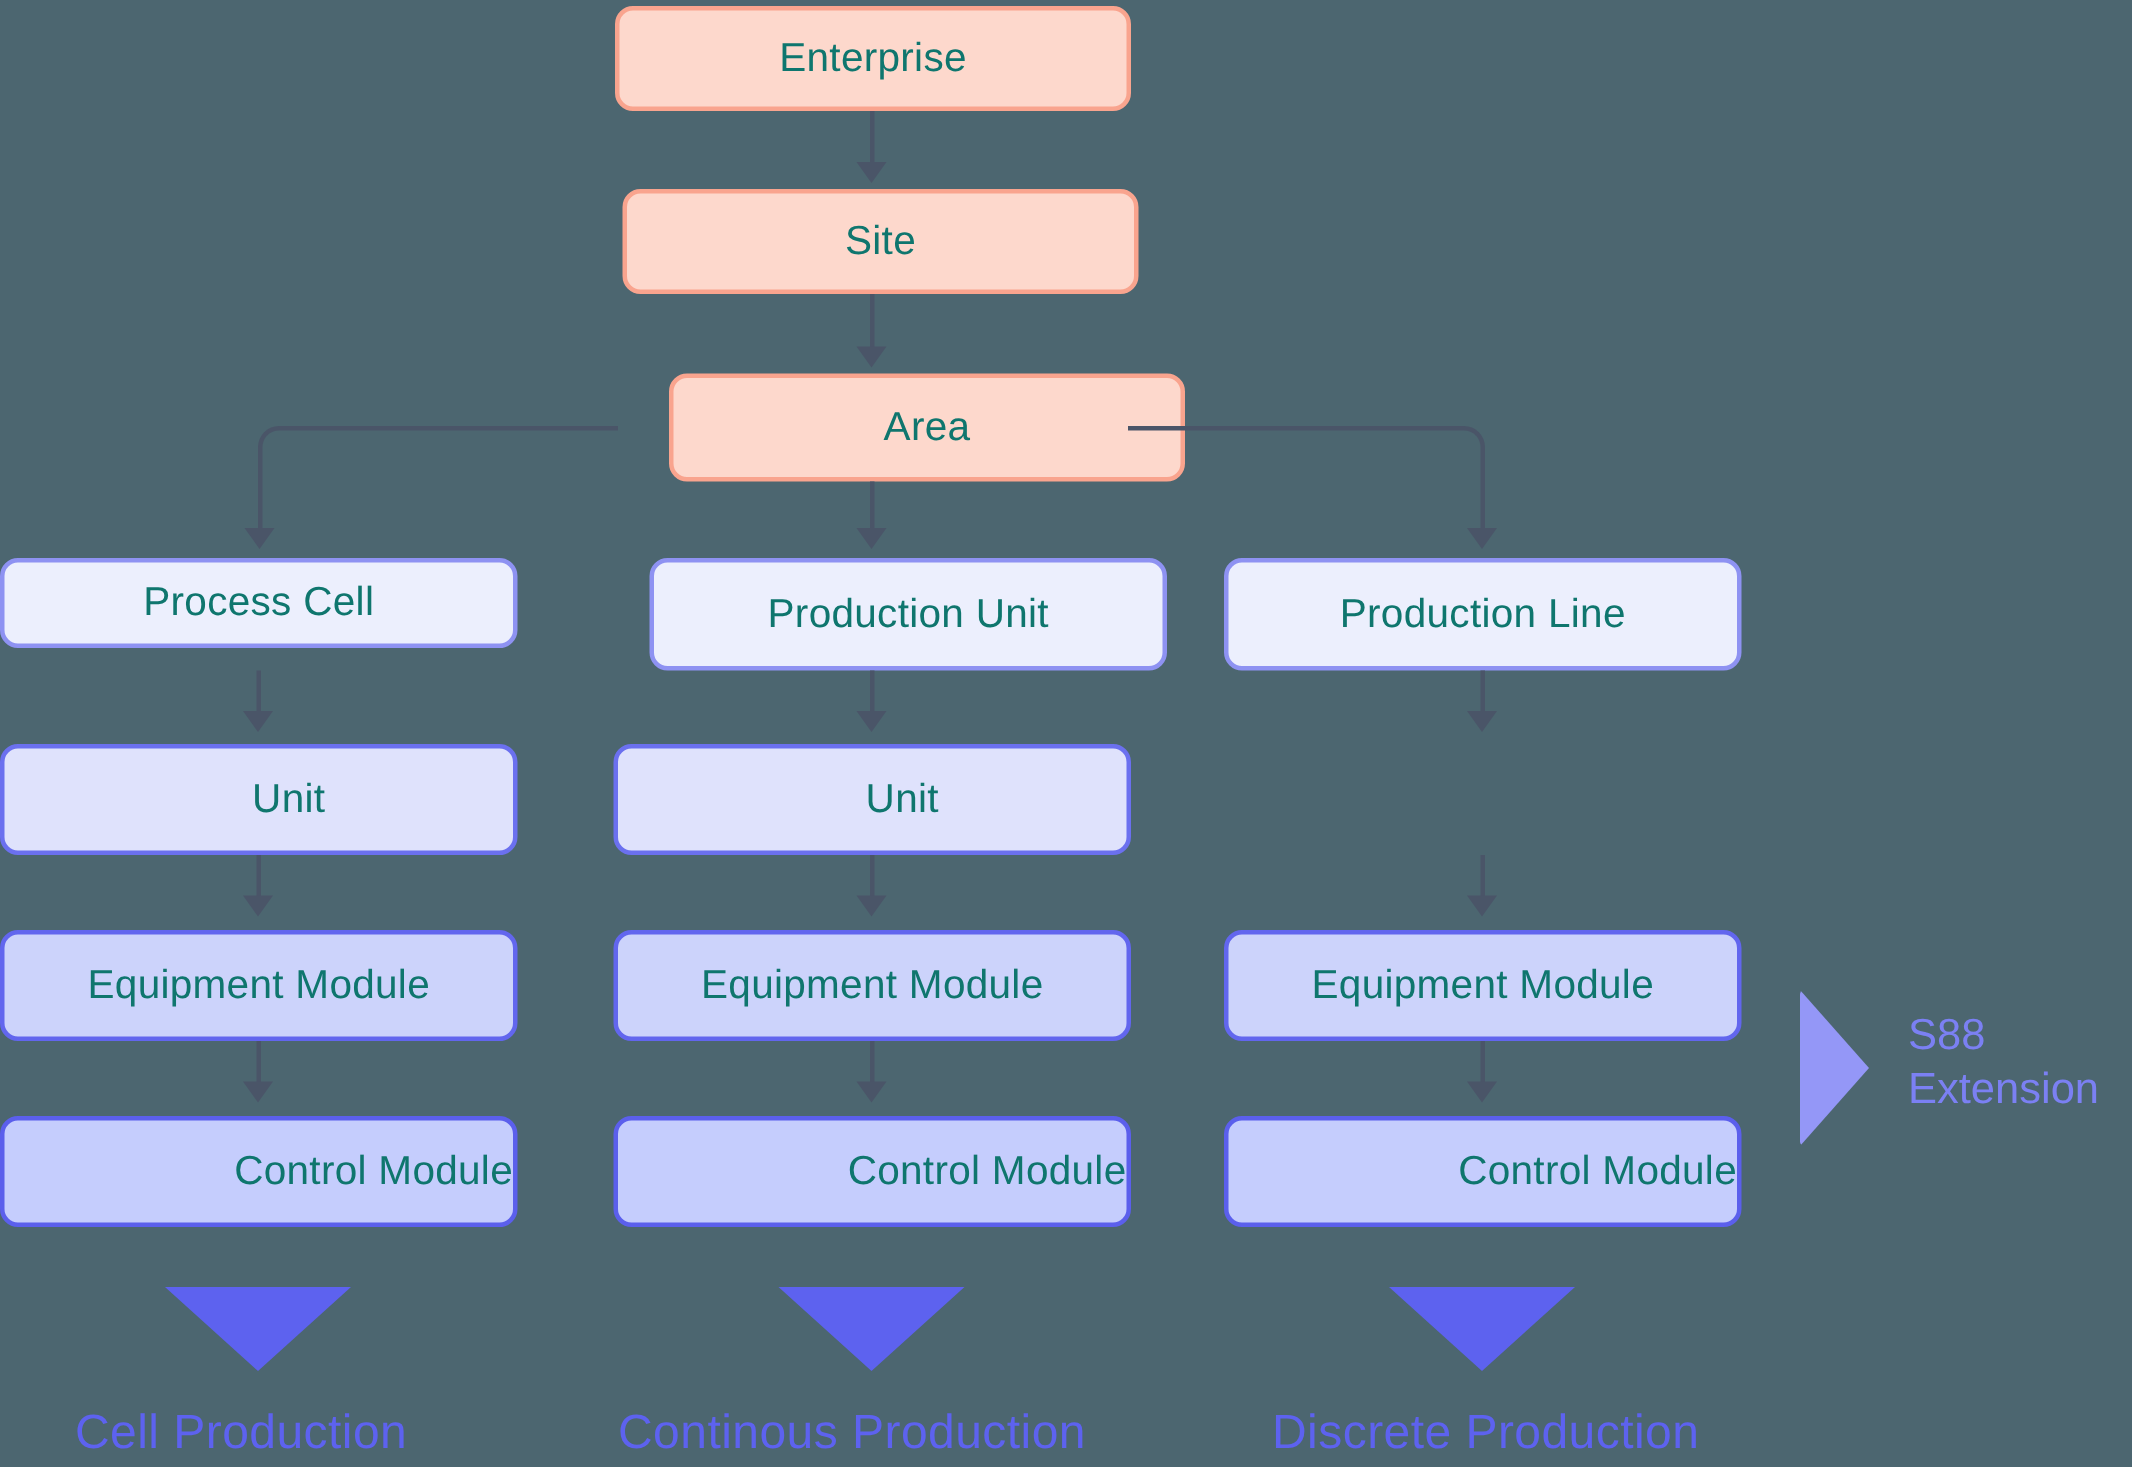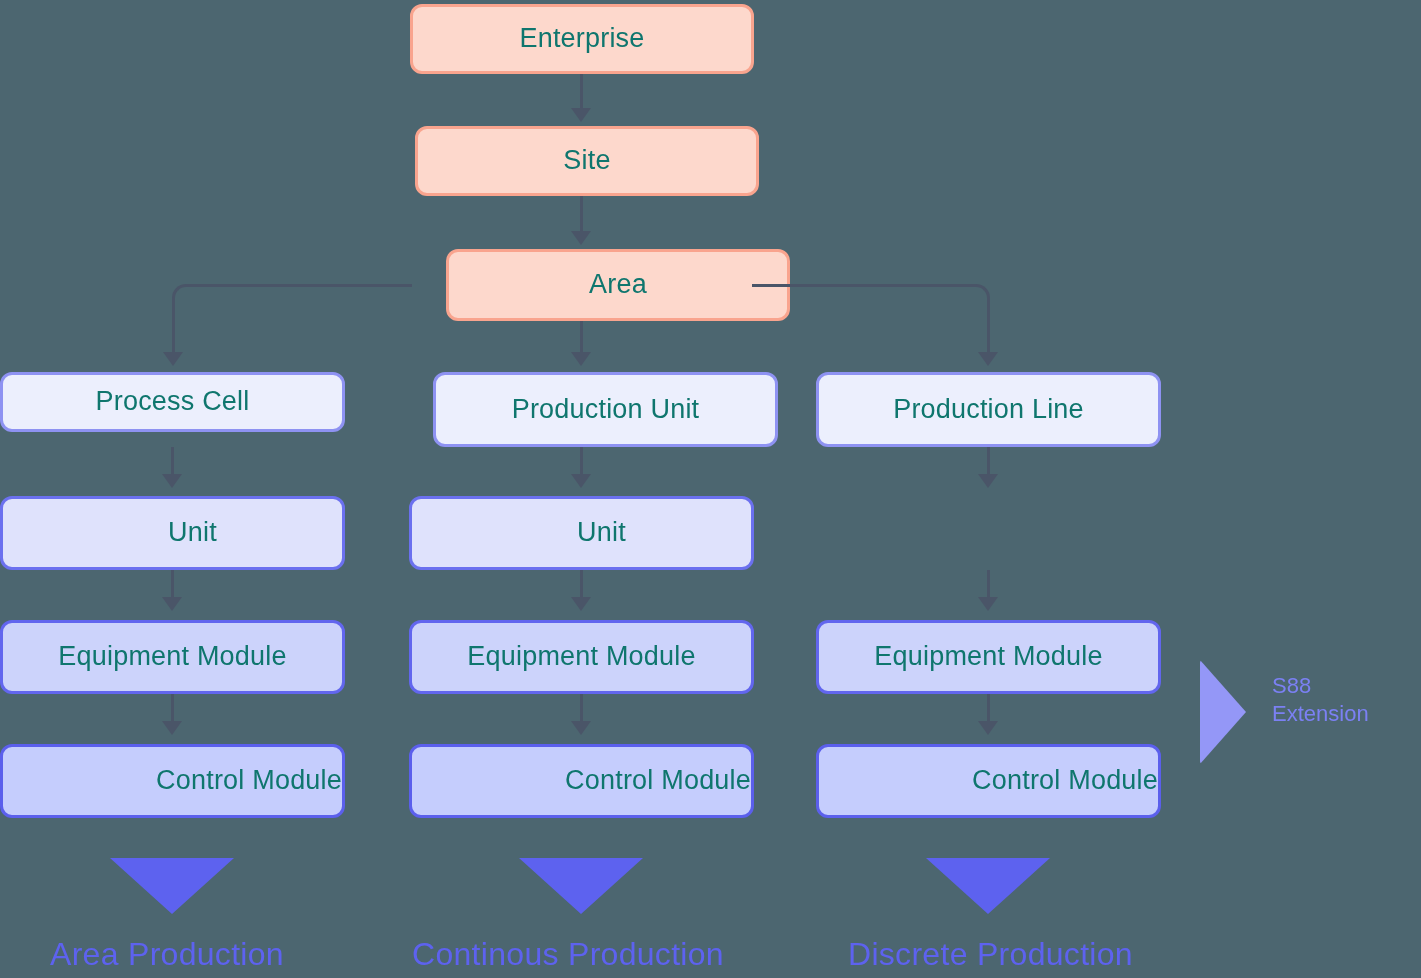--- a/index.html
+++ b/index.html
@@ -91,21 +91,21 @@
   .caption {
     position: absolute;
     color: #5d62ef;
     font-size: 32px;
     white-space: nowrap;
     letter-spacing: 0.3px;
   }
   .ext-label {
     position: absolute;
     color: #7b80f3;
-    font-size: 22px;
+    font-size: 29px;
     line-height: 1.25;
     white-space: nowrap;
   }
 </style>
 </head>
 <body>
 
 <div id="stage">
 
   <div class="node n-ent" style="left:410px; top:4px; width:344px; height:70px;">
@@ -151,21 +151,21 @@
     <span>Equipment Module</span>
   </div>
   <div class="conn conn-v" style="left:171px; top:694px; height:32px;"></div>
   <div class="arrowhead" style="left:162px; top:721px;"></div>
 
   <div class="node n-r4" style="left:0px; top:744px; width:345px; height:74px;">
     <span>Control Module</span>
   </div>
 
   <div class="bigtri" style="left:110px; top:858px;"></div>
-  <div class="caption" style="left:50px; top:936px;">Area Production</div>
+  <div class="caption" style="left:50px; top:936px;">Cell Production</div>
 
   <div class="node n-r1" style="left:409px; top:372px; width:345px; height:75px;margin-left:24px;">
     <span>Production Unit</span>
   </div>
   <div class="conn conn-v" style="left:580px; top:447px; height:32px;"></div>
   <div class="arrowhead" style="left:571px; top:474px;"></div>
 
   <div class="node n-r2" style="left:409px; top:496px; width:345px; height:74px;">
     <span>Unit</span>
   </div>

